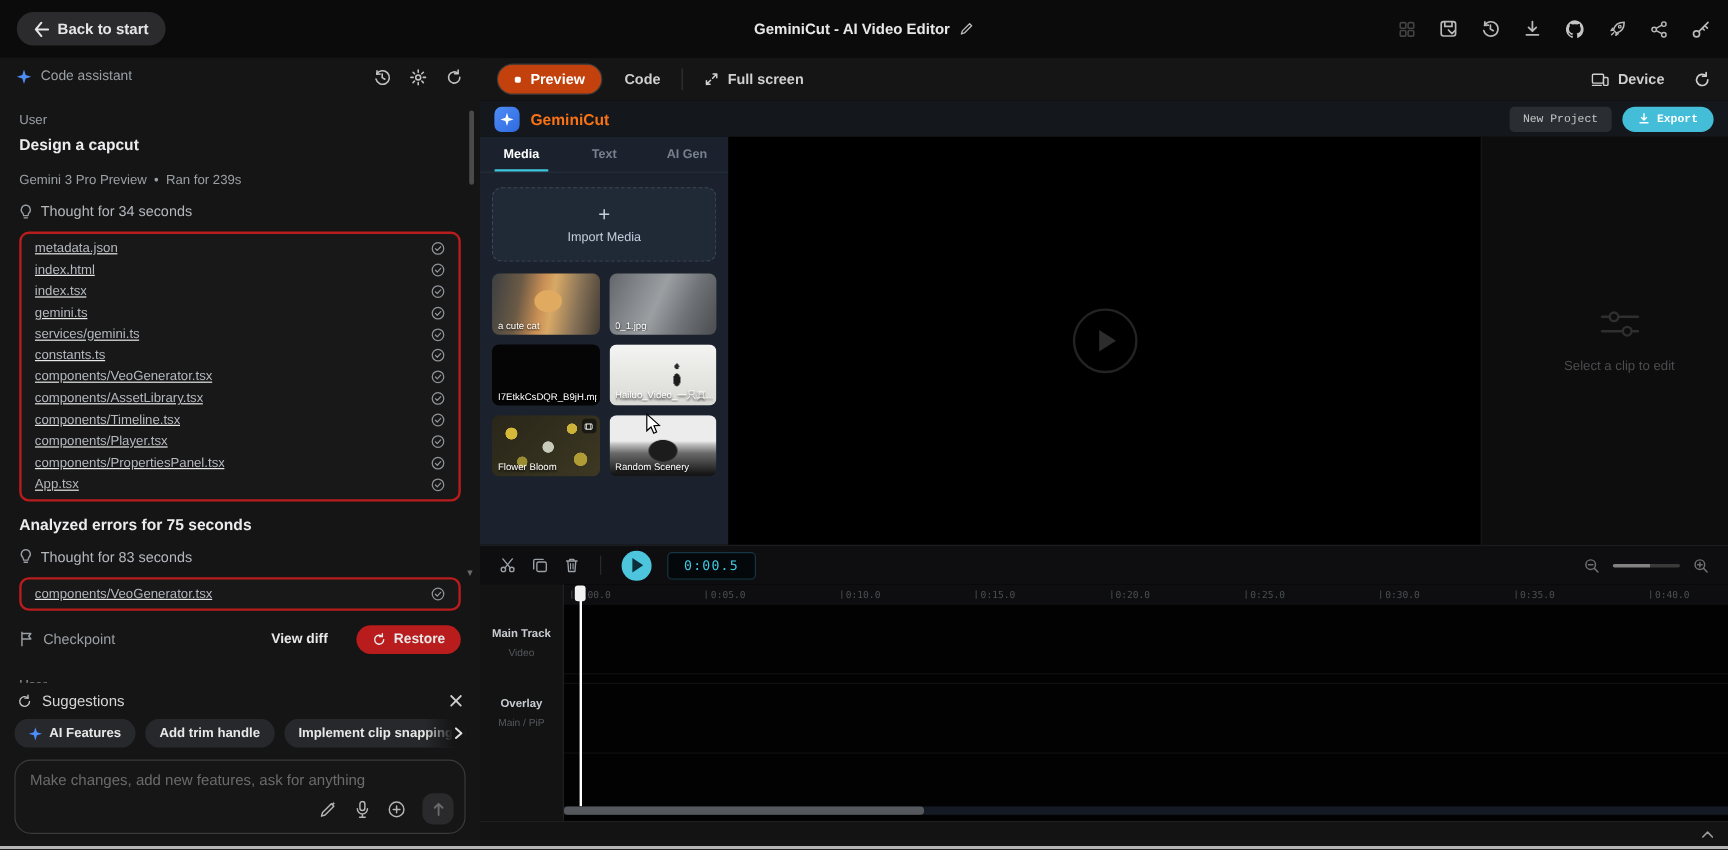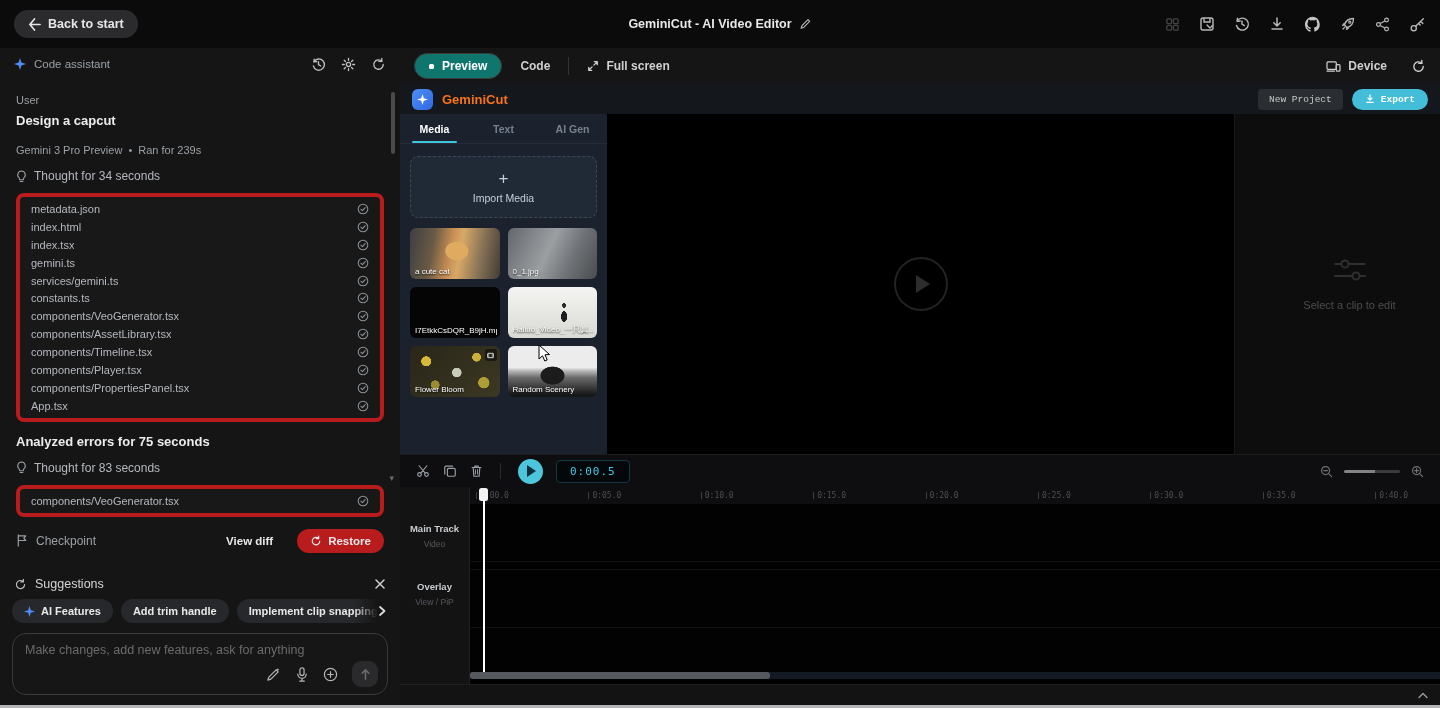--- a/index.html
+++ b/index.html
@@ -25,21 +25,21 @@
   
   .assistant { width:400px; background:#151515; display:flex; flex-direction:column; position:relative; }
   .as-header { height:32px; display:flex; align-items:center; padding:0 14px; gap:8px; }
   .as-title { font-size:11.5px; color:#9aa0a6; }
   .as-header-icons { margin-left:auto; display:flex; gap:15px; align-items:center; }
   .as-scroll { flex:1; overflow:hidden; padding:14px 16px 0 16px; position:relative; }
   .role-label { font-size:11px; color:#9aa0a6; margin-bottom:7px; }
   .user-msg { font:bold 13px "Liberation Sans",sans-serif; color:#ececee; margin-bottom:16px; }
   .model-line { font-size:11px; color:#9aa0a6; margin-bottom:13px; display:flex; gap:6px; align-items:center; }
   .thought { display:flex; align-items:center; gap:7px; font-size:12px; color:#b5b9bf; margin-bottom:10px; }
-  .file-box { border:4px solid #b91c1c; border-radius:8px; padding:3px 0; margin-bottom:12px; background:#181818; }
+  .file-box { border:2px solid #b91c1c; border-radius:8px; padding:3px 0; margin-bottom:12px; background:#181818;text-decoration:underline; }
   .file-row { display:flex; justify-content:space-between; align-items:center; height:17.9px; padding:0 11px; }
   .file-name { font-size:11px; color:#b4b8bf; white-space:nowrap; overflow:hidden; }
   .analyzed { font:bold 13px "Liberation Sans",sans-serif; color:#ececee; margin:2px 0 12px 0; }
   .checkpoint-row { display:flex; align-items:center; gap:8px; margin:8px 0 14px 0; }
   .checkpoint-label { font-size:12px; color:#9aa0a6; }
   .view-diff { margin-left:auto; background:none; border:none; color:#e8e8e8; font:bold 11.5px "Liberation Sans",sans-serif; cursor:pointer; margin-right:16px; }
   .restore-btn { display:flex; align-items:center; gap:6px; background:#b91c1c; border:none; border-radius:15px;
     padding:6px 13px; color:#e8e8e8; font:bold 11.5px "Liberation Sans",sans-serif; cursor:pointer; }
   .chat-scrollbar { position:absolute; right:5px; top:12px; width:4px; height:62px; background:#4a4a4c; border-radius:2px; }
   .collapse-caret { position:absolute; right:6px; bottom:86px; color:#6a6a6a; font-size:9px; }
@@ -60,21 +60,21 @@
   .composer { border:1px solid #3a3a3c; border-radius:14px; height:62px; position:relative; background:#161616; }
   .composer textarea { position:absolute; inset:9px 12px 26px 12px; background:transparent; border:none; outline:none; resize:none;
     color:#d8d8d8; font:12.5px "Liberation Sans",sans-serif; }
   .composer textarea::placeholder { color:#6b6b6b; }
   .composer-icons { position:absolute; right:9px; bottom:7px; display:flex; align-items:center; gap:14px; }
   .send-btn { width:26px; height:26px; border-radius:9px; background:#2a2a2c; border:none; display:flex; align-items:center; justify-content:center; cursor:pointer; }
 
   
   .preview { flex:1; display:flex; flex-direction:column; background:#151515; }
   .pv-tabs { height:36px; display:flex; align-items:center; padding:0 14px; gap:18px; }
-  .pv-tab-active { display:flex; align-items:center; gap:8px; background:#0f766e; border:1px solid #3b3b3b; border-radius:16px;
+  .pv-tab-active { display:flex; align-items:center; gap:8px; background:#c2410c; border:1px solid #3b3b3b; border-radius:16px;
     padding:5px 14px; color:#fff; font:bold 12px "Liberation Sans",sans-serif; cursor:pointer;justify-content:center; }
   .pv-dot { width:5px; height:5px; background:#fff; border-radius:1.5px; }
   .pv-tab { background:none; border:none; color:#d0d0d0; font:bold 12px "Liberation Sans",sans-serif; cursor:pointer; }
   .pv-divider { width:1px; height:18px; background:#333; }
   .pv-right { margin-left:auto; display:flex; align-items:center; gap:24px; }
   .pv-device { display:flex; align-items:center; gap:7px; background:none; border:none; color:#cfcfcf; font:bold 12px "Liberation Sans",sans-serif; cursor:pointer; }
 
   
   .app { height:600px; display:flex; flex-direction:column; background:#0d0d0d; }
   .app-header { height:30px; background:#14171b; display:flex; align-items:center; padding:0 12px; gap:9px; }
@@ -671,21 +671,21 @@
           </div>
 
           <div class="tl-body">
             <div class="tl-heads">
               <div class="tl-head tl-head-1">
                 <span class="tl-head-name">Main Track</span>
                 <span class="tl-head-sub">Video</span>
               </div>
               <div class="tl-head tl-head-2">
                 <span class="tl-head-name">Overlay</span>
-                <span class="tl-head-sub">View / PiP</span>
+                <span class="tl-head-sub">Main / PiP</span>
               </div>
             </div>
             <div class="tl-content">
               <div class="tl-ruler-bg"></div>
               <div class="tl-ruler">
 
                   <div class="tick-cell">
                     <span class="tick-line"></span>
                     <span class="tick-label">0:00.0</span>
                   </div>

